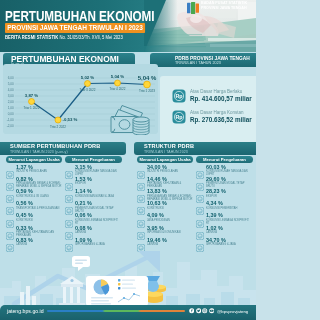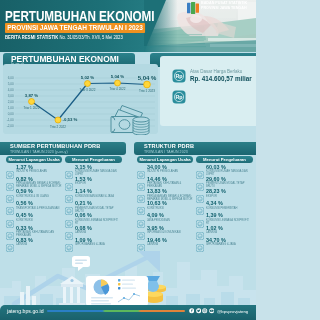--- a/index.html
+++ b/index.html
@@ -29,21 +29,21 @@
   .panel-bar{position:absolute;height:14px;border-radius:3px;
      background:linear-gradient(180deg,#2b828c,#1c6872);color:#fff;}
   .panel-bar .t1{position:absolute;left:6px;top:1.2px;font-size:6.2px;font-weight:bold;letter-spacing:.1px;white-space:nowrap;}
   .panel-bar .t2{position:absolute;left:6px;top:7.4px;font-size:4.2px;letter-spacing:.1px;color:#cfe7ea;}
 
   
   .card-chart{position:absolute;left:3px;top:12px;width:155px;height:70px;background:#b4d9e2;border-radius:3px;}
   .money{position:absolute;left:105px;top:38px;}
 
   
-  .card-pdrb{position:absolute;left:160px;top:4px;width:112px;height:70px;background:#d9eef1;border-radius:3px 0 0 3px;}
+  .card-pdrb{position:absolute;left:160px;top:24px;width:112px;height:70px;background:#d9eef1;border-radius:3px 0 0 3px;}
   .pdrb-row{position:absolute;display:flex;align-items:center;gap:4px;}
   .rp{width:14px;height:14px;flex:none;}
   .pdrb-l1{font-size:4.5px;color:#6c989f;line-height:5.6px;white-space:nowrap;}
   .pdrb-l2{font-size:7.3px;font-weight:bold;color:#11505c;line-height:8.4px;white-space:nowrap;transform:scaleX(0.86);transform-origin:0 0;}
 
   
   .sec{position:absolute;}
   .illus{position:absolute;left:0;top:248px;}
   #bar-growth{left:3px;top:1px;width:132px;}
   #bar-growth .t1{left:8px;top:1.0px;font-size:8.4px;letter-spacing:0;}
@@ -224,20 +224,24 @@
         </div>
       </div>
       <div class="pdrb-row" style="left:12px;top:34px;">
         <div class="rp">
           <svg viewBox="0 0 20 20" width="14" height="14">
             <rect x="0.7" y="0.7" width="18.6" height="18.6" rx="5" fill="#2a8d9c"></rect>
             <circle cx="10" cy="10" r="6.6" fill="none" stroke="#d9eef2" stroke-width="1.1"></circle>
             <text x="10" y="12.6" text-anchor="middle" font-size="7.6" font-weight="bold" fill="#ffffff" font-family="&quot;Liberation Sans&quot;,sans-serif">Rp</text>
           </svg>
         </div>
+        <div>
+          <div class="pdrb-l1">Atas Dasar Harga Konstan</div>
+          <div class="pdrb-l2">Rp. 270.636,52 miliar</div>
+        </div>
       </div>
     </div>
   </div>
 
   <div class="sec" id="sec-sumber">
     <div class="sec-bar">
       <div class="s1">SUMBER PERTUMBUHAN PDRB</div>
       <div class="s2">TRIWULAN I TAHUN 2023 (y-on-y)</div>
     </div>
     <div class="colhead" style="left:6px;top:13.5px;width:56px;">Menurut Lapangan Usaha</div>

